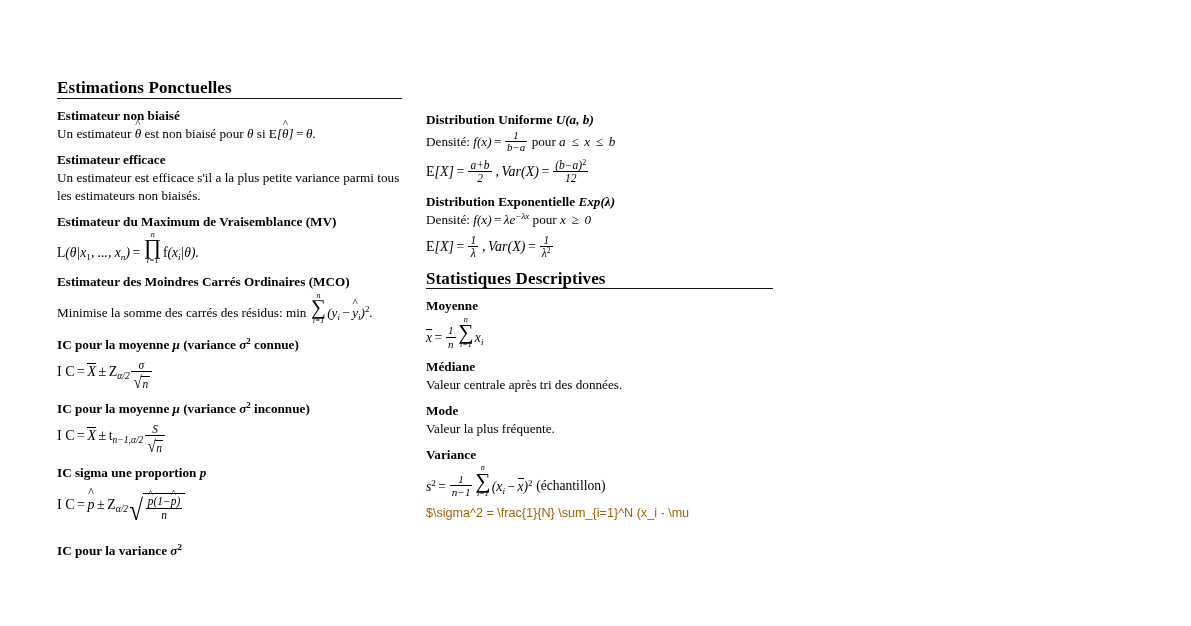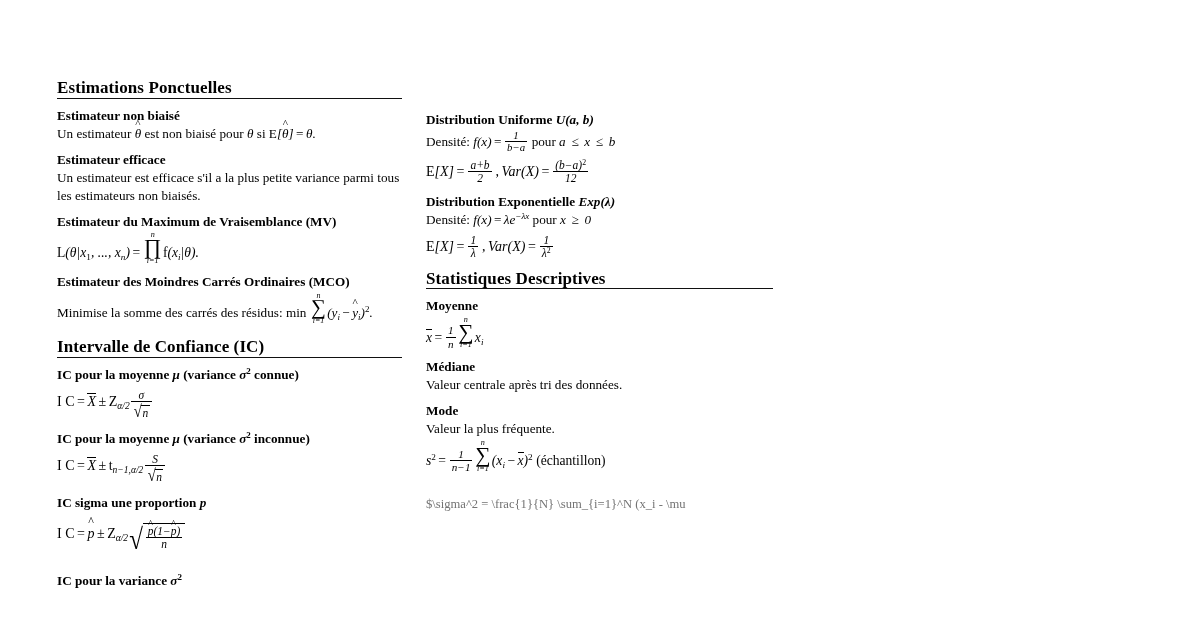--- a/index.html
+++ b/index.html
@@ -78,25 +78,25 @@
     white-space: nowrap;
   }
   .math-block {
     margin: 5px 0 6px 0;
     font-size: 14px;
     line-height: 1.6;
   }
 
   
   .raw-latex {
-    font-family: Liberation Serif, serif;
+    font-family: Liberation Sans, sans-serif;
     font-size: 12.6px;
     line-height: 1.45;
-    margin: 22px 0 0 0;
-    color: #737373;
+    margin: 6px 0 0 0;
+    color: #a16207;
     word-break: break-word;
   }
 
   
   .m {
     font-family: "Liberation Serif", "DejaVu Serif", serif;
     font-style: italic;
     white-space: nowrap;
   }
   .mr { font-style: normal; }           
@@ -217,21 +217,20 @@
           <span class="m"><span class="mr">L</span>(θ|<span class="m">x</span><sub class="sb up">1</sub>, ..., <span class="m">x</span><sub class="sb">n</sub>)<span class="op">=</span><span class="bigop"><span class="lim-top">n</span><span class="sym">∏</span><span class="lim-bot">i=1</span></span><span class="mr">f</span>(<span class="m">x</span><sub class="sb">i</sub>|θ).</span>
         </div>
 
         <div class="sub-title">Estimateur des Moindres Carrés Ordinaires (MCO)</div>
         <div class="para">
           <span>Minimise la somme des carrés des résidus: </span><span class="m"><span class="mr">min</span>&nbsp;<span class="bigop"><span class="lim-top">n</span><span class="sym">∑</span><span class="lim-bot">i=1</span></span>(<span class="m">y</span><sub class="sb">i</sub><span class="op">−</span><span class="hat">y<span class="hat-mark">^</span></span><sub class="sb">i</sub>)<sup class="sp up">2</sup>.</span>
         </div>
       </div>
 
       <div class="section-block">
-        <div class="section-title">Intervalle de Confiance (IC)</div>
 
         <div class="sub-title">
           <span>IC pour la moyenne </span><span class="m">μ</span><span> (variance </span><span class="m">σ<sup class="sp up">2</sup></span><span> connue)</span>
         </div>
         <div class="math-block">
           <span class="m"><span class="mr">I C</span><span class="op">=</span><span class="obar">X</span><span class="op">±</span><span class="mr">Z</span><sub class="sb">α/2</sub><span class="frac"><span class="num">σ</span><span class="den"><span class="sqrt"><span class="radical">√</span><span class="rad-body">n</span></span></span></span></span>
         </div>
 
         <div class="sub-title">
           <span>IC pour la moyenne </span><span class="m">μ</span><span> (variance </span><span class="m">σ<sup class="sp up">2</sup></span><span> inconnue)</span>
@@ -287,20 +286,21 @@
         <div class="math-line">
           <span class="m"><span class="obar">x</span><span class="op">=</span><span class="frac"><span class="num">1</span><span class="den">n</span></span><span class="bigop"><span class="lim-top">n</span><span class="sym">∑</span><span class="lim-bot">i=1</span></span>x<sub class="sb">i</sub></span>
         </div>
 
         <div class="sub-title">Médiane</div>
         <div class="para">Valeur centrale après tri des données.</div>
 
         <div class="sub-title">Mode</div>
         <div class="para">Valeur la plus fréquente.</div>
 
+        <div class="sub-title">Variance</div>
         <div class="math-line">
           <span class="m"><span style="font-style:italic;">s</span><sup class="sp up">2</sup><span class="op">=</span><span class="frac"><span class="num">1</span><span class="den">n−1</span></span><span class="bigop"><span class="lim-top">n</span><span class="sym">∑</span><span class="lim-bot">i=1</span></span>(x<sub class="sb">i</sub><span class="op">−</span><span class="obar">x</span>)<sup class="sp up">2</sup></span>
           <span class="txt">(échantillon)</span>
         </div>
         <div class="raw-latex">$\sigma^2 = \frac{1}{N} \sum_{i=1}^N (x_i - \mu</div>
       </div>
 
     </div>
   </div>
 </div>

